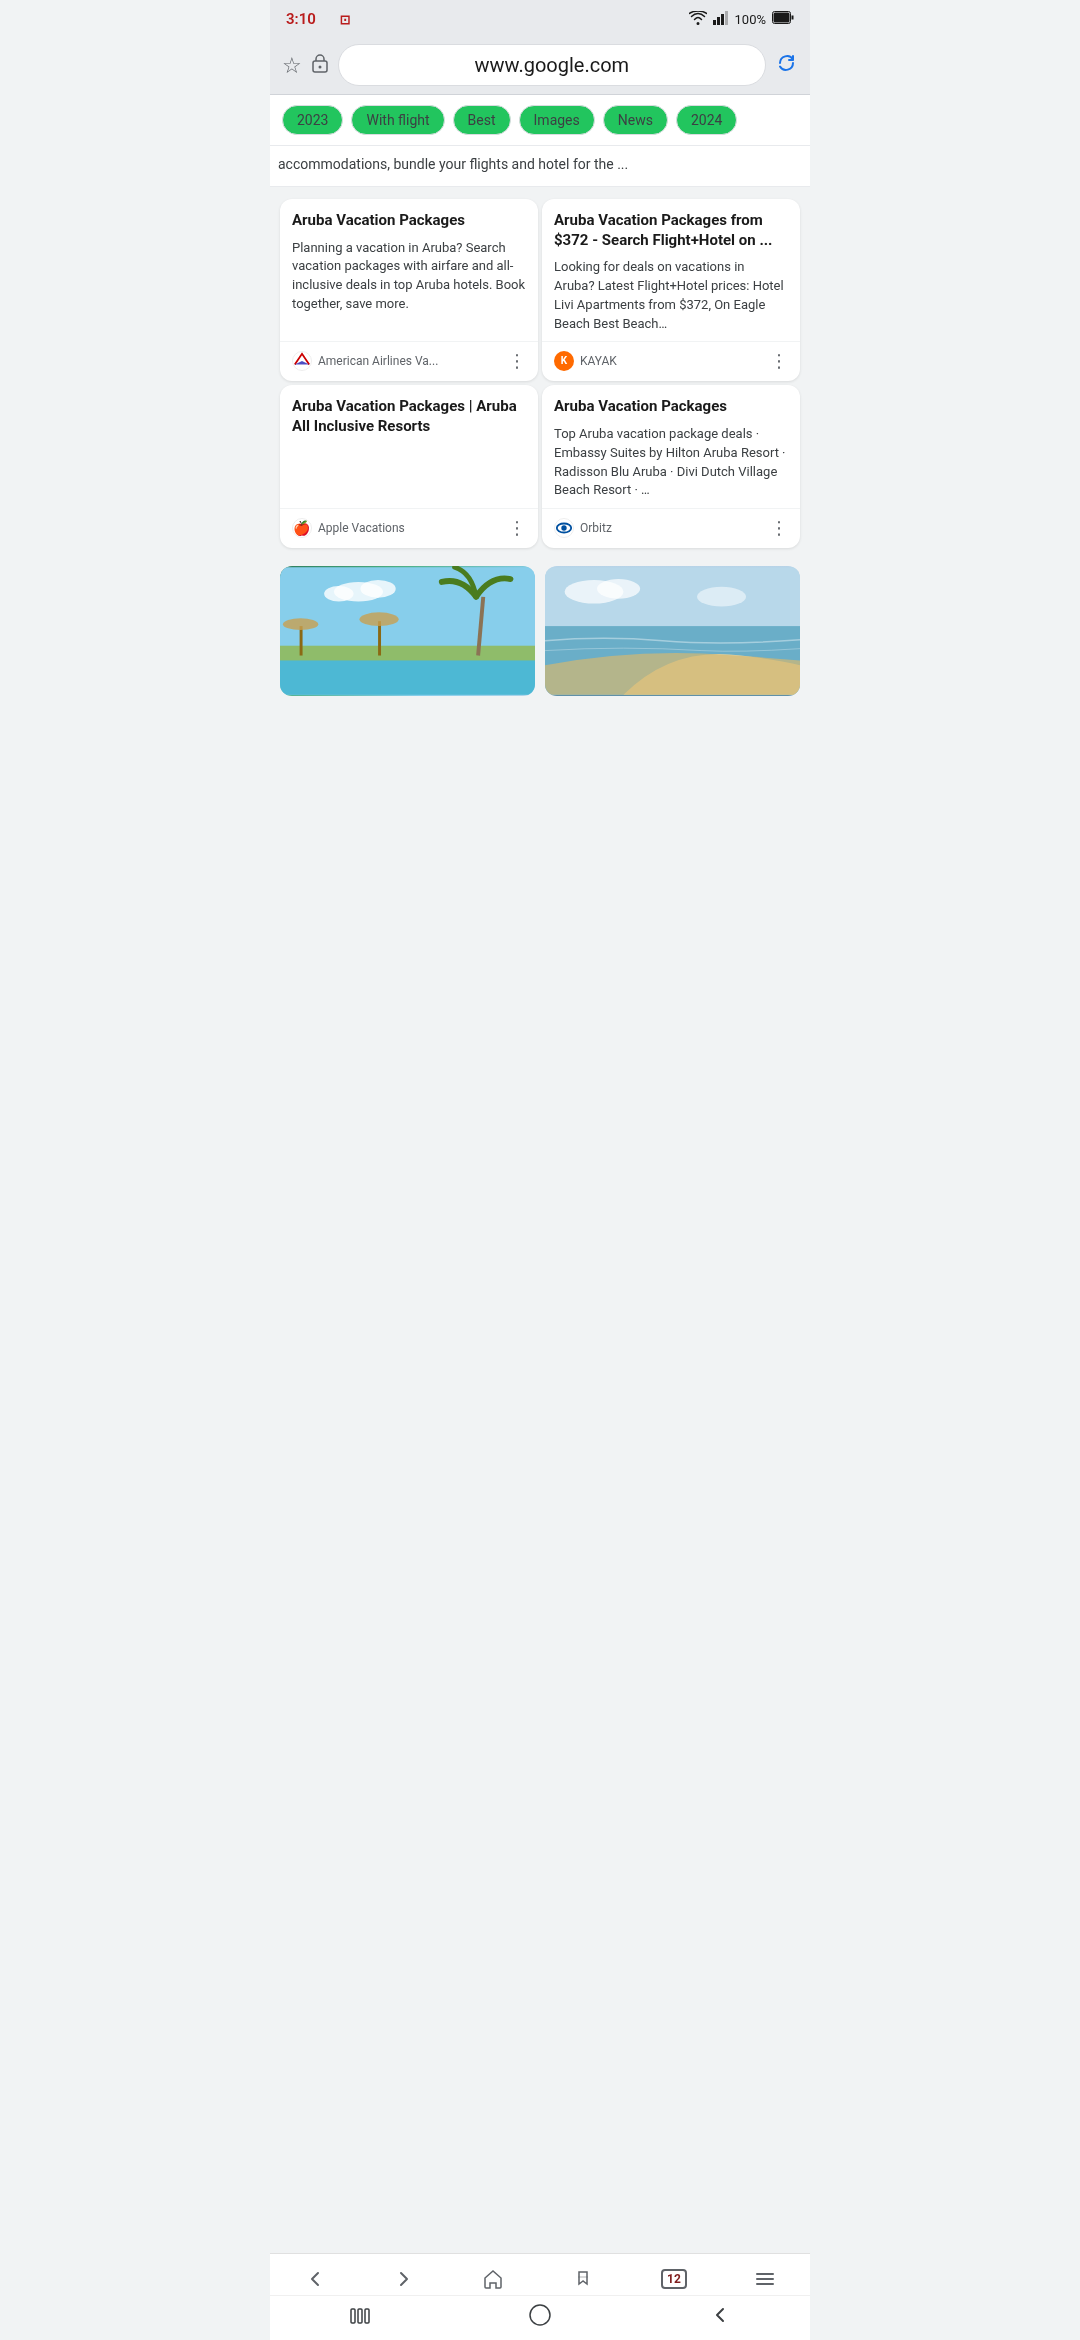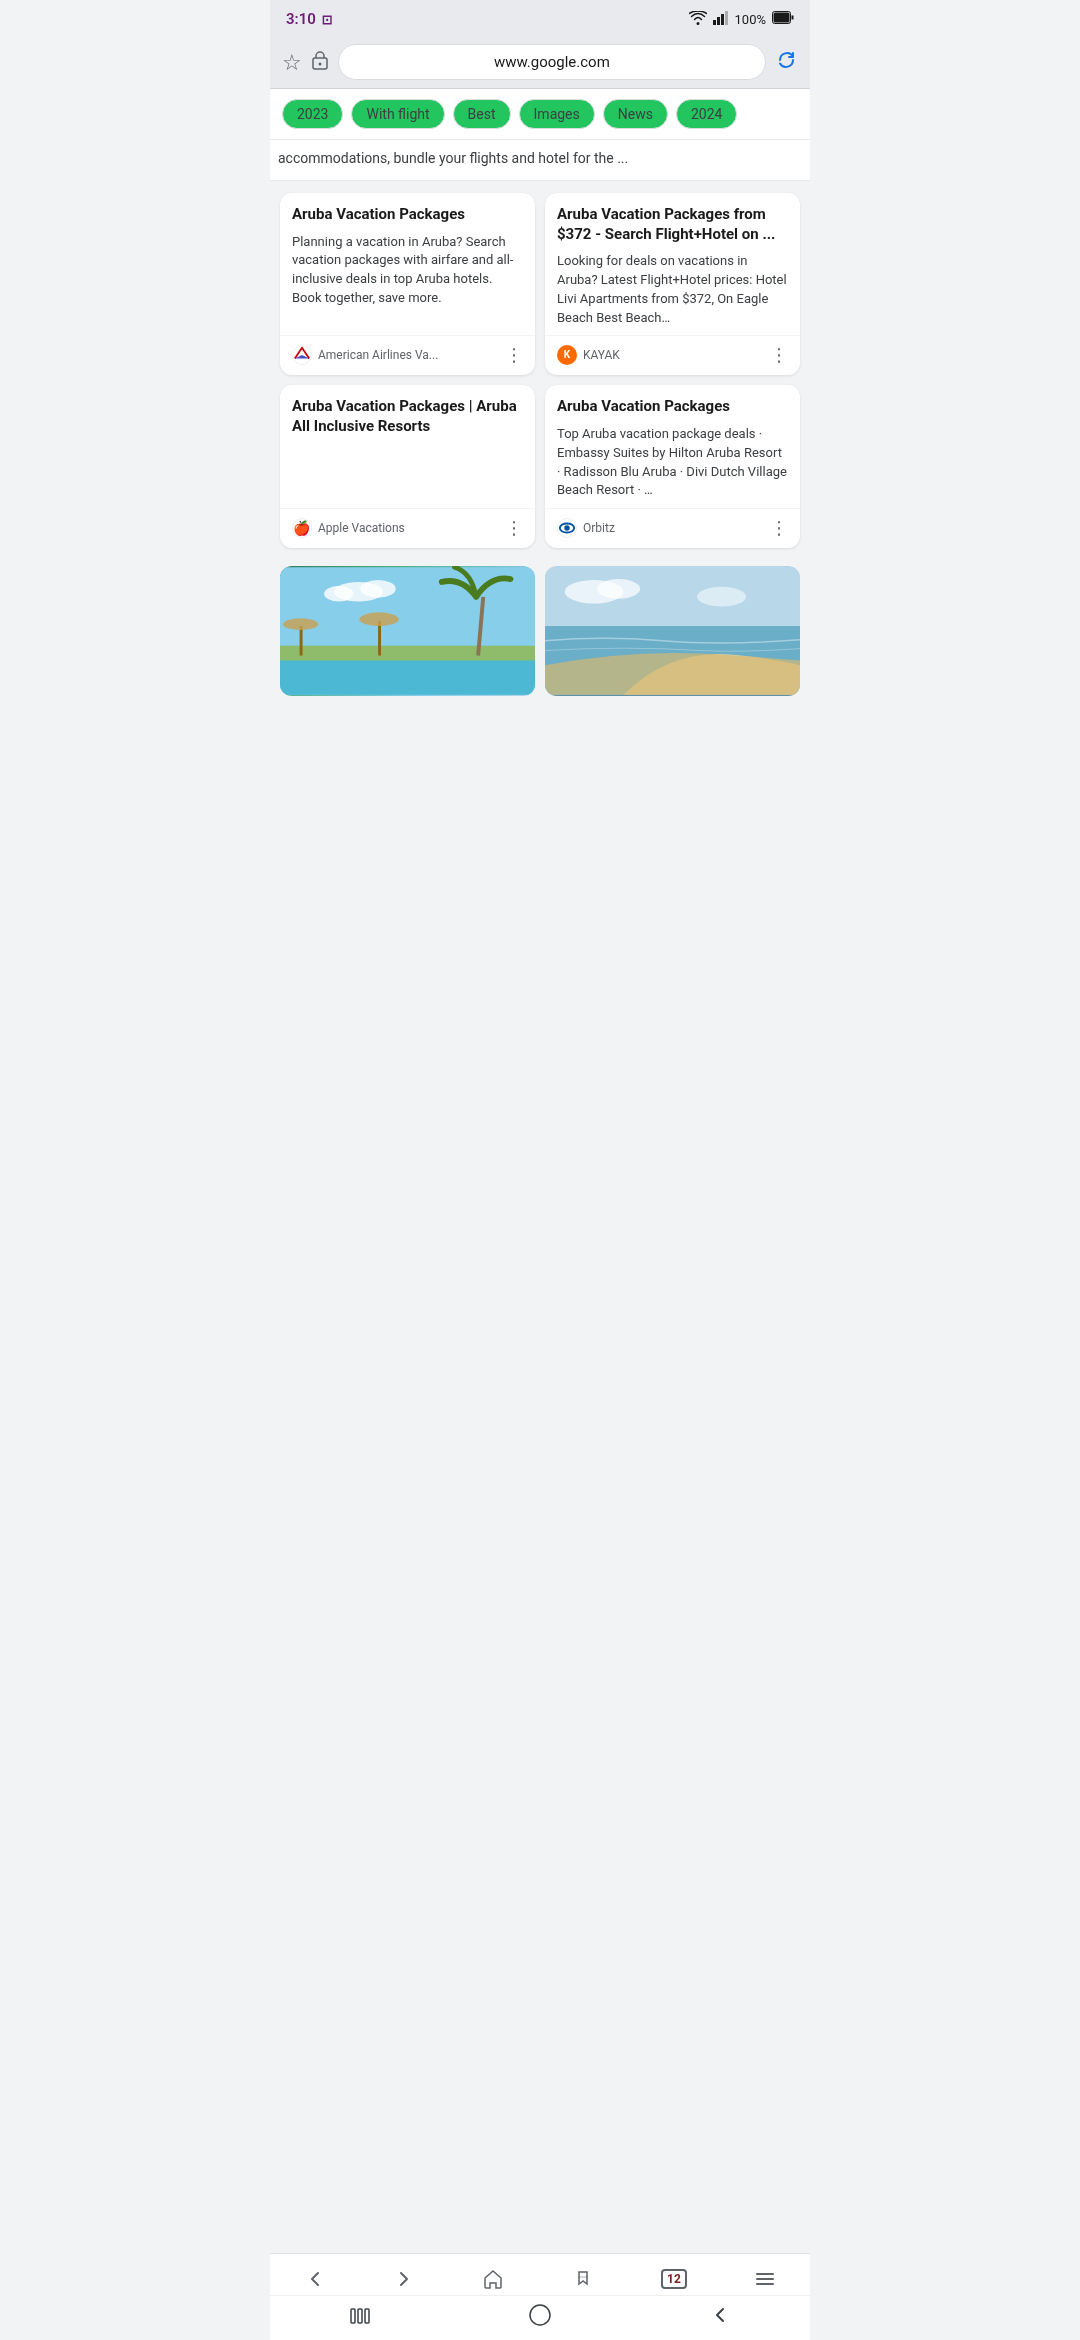--- a/index.html
+++ b/index.html
@@ -20,24 +20,24 @@
       background: #e8eaed;
       display: flex;
       justify-content: space-between;
       align-items: center;
       padding: 6px 16px 4px;
       height: 36px;
     }
     .status-left {
       font-size: 15px;
       font-weight: 600;
-      color: #701a75;
-      display: flex;
-      align-items: center;
-      gap: 6px;
+      color: #b91c1c;
+      display: flex;
+      align-items: center;
+      gap: 24px;
     }
     .status-right {
       display: flex;
       align-items: center;
       gap: 6px;
       font-size: 13px;
       color: #1a1a1a;
     }
 
     
@@ -52,21 +52,21 @@
     .browser-icon {
       color: #5f6368;
       font-size: 22px;
       cursor: pointer;
     }
     .url-bar {
       flex: 1;
       background: white;
       border-radius: 24px;
       padding: 8px 16px;
-      font-size: 15px;
+      font-size: 20px;
       color: #1a1a1a;
       text-align: center;
       border: 1px solid #dadce0;
     }
     .refresh-btn {
       color: #1a73e8;
       font-size: 22px;
       cursor: pointer;
     }
 
@@ -104,21 +104,21 @@
     }
 
     
     .cards-section {
       padding: 12px 10px;
       background: #f1f3f4;
     }
     .cards-grid {
       display: grid;
       grid-template-columns: 1fr 1fr;
-      gap: 10px;
+      gap: 4px;
       margin-bottom: 18px;
     }
     .card {
       background: white;
       border-radius: 12px;
       overflow: hidden;
       display: flex;
       flex-direction: column;
       box-shadow: 0 1px 3px rgba(0,0,0,0.1);
     }

